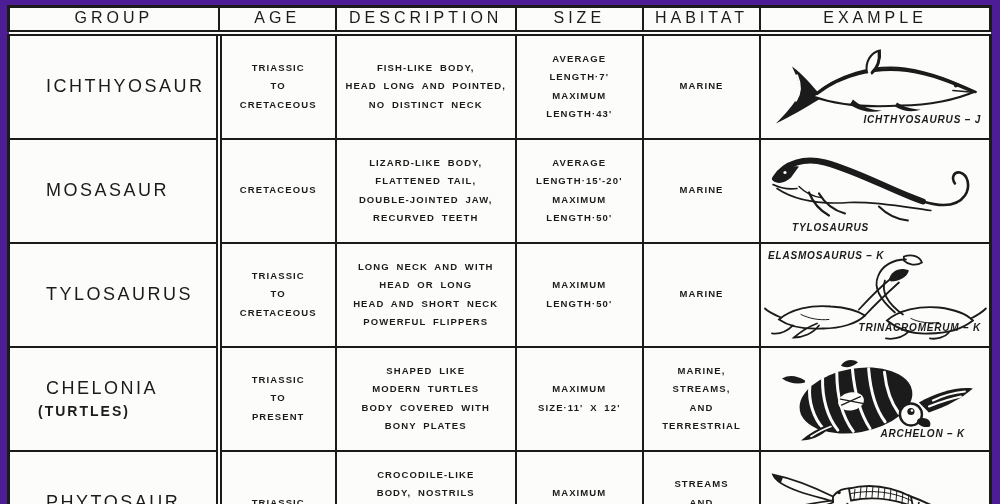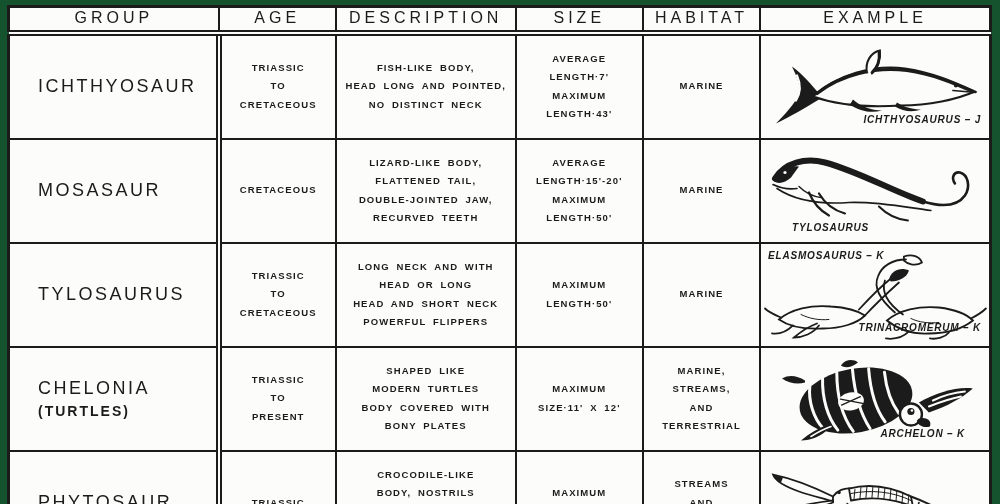--- a/index.html
+++ b/index.html
@@ -1,36 +1,36 @@
 <!DOCTYPE html>
 <html><head>
 <meta charset="utf-8">
 <style>
   html,body { margin:0; padding:0; background:#fcfcfa; }
   .page {
-    position:relative; width:1000px; height:504px; background:#14532d;
+    position:relative; width:1000px; height:504px; background:#4c1d95;
     font-family:"Liberation Sans", sans-serif; color:#1b1b1b; overflow:hidden;
   }
   table.chart {
     position:absolute; left:7px; top:5px; width:985px; height:492px;
     border-collapse:collapse; table-layout:fixed;
     border:3px solid #1b1b1b;
   }
   col.c1{width:208px} col.c2{width:116px} col.c3{width:178px}
   col.c4{width:126px} col.c5{width:116px} col.c6{width:228px}
   thead tr { height:26px; }
   tbody tr { height:93px; }
   th {
     border:2px solid #1b1b1b; border-bottom:6px double #1b1b1b;
     font-size:16px; font-weight:400; letter-spacing:4px; text-align:center;
     padding:1px 0 2px 0; background:#fcfcfa;
   }
   td { border:2px solid #1b1b1b; vertical-align:middle; background:#fcfcfa; }
   td.c-group { border-right:6px double #1b1b1b; padding-left:28px; }
-  .group-name { font-size:18px; letter-spacing:2.5px; font-weight:400; }
+  .group-name { font-size:18px; letter-spacing:2.5px; font-weight:400;margin-left:8px; }
   .group-note { font-size:14px; letter-spacing:2px; font-weight:700; margin-top:4px; }
   td.c-small {
     font-size:9.5px; font-weight:700; letter-spacing:1.1px; word-spacing:3px;
     line-height:1.95; text-align:center; white-space:pre-line; padding:14px 3px;
   }
   td.c-example { padding:0; }
   .ex-wrap { position:relative; width:100%; height:93px; }
   .fig { position:absolute; inset:0; }
   .fig svg { width:100%; height:100%; display:block; }
   .fig-label {

